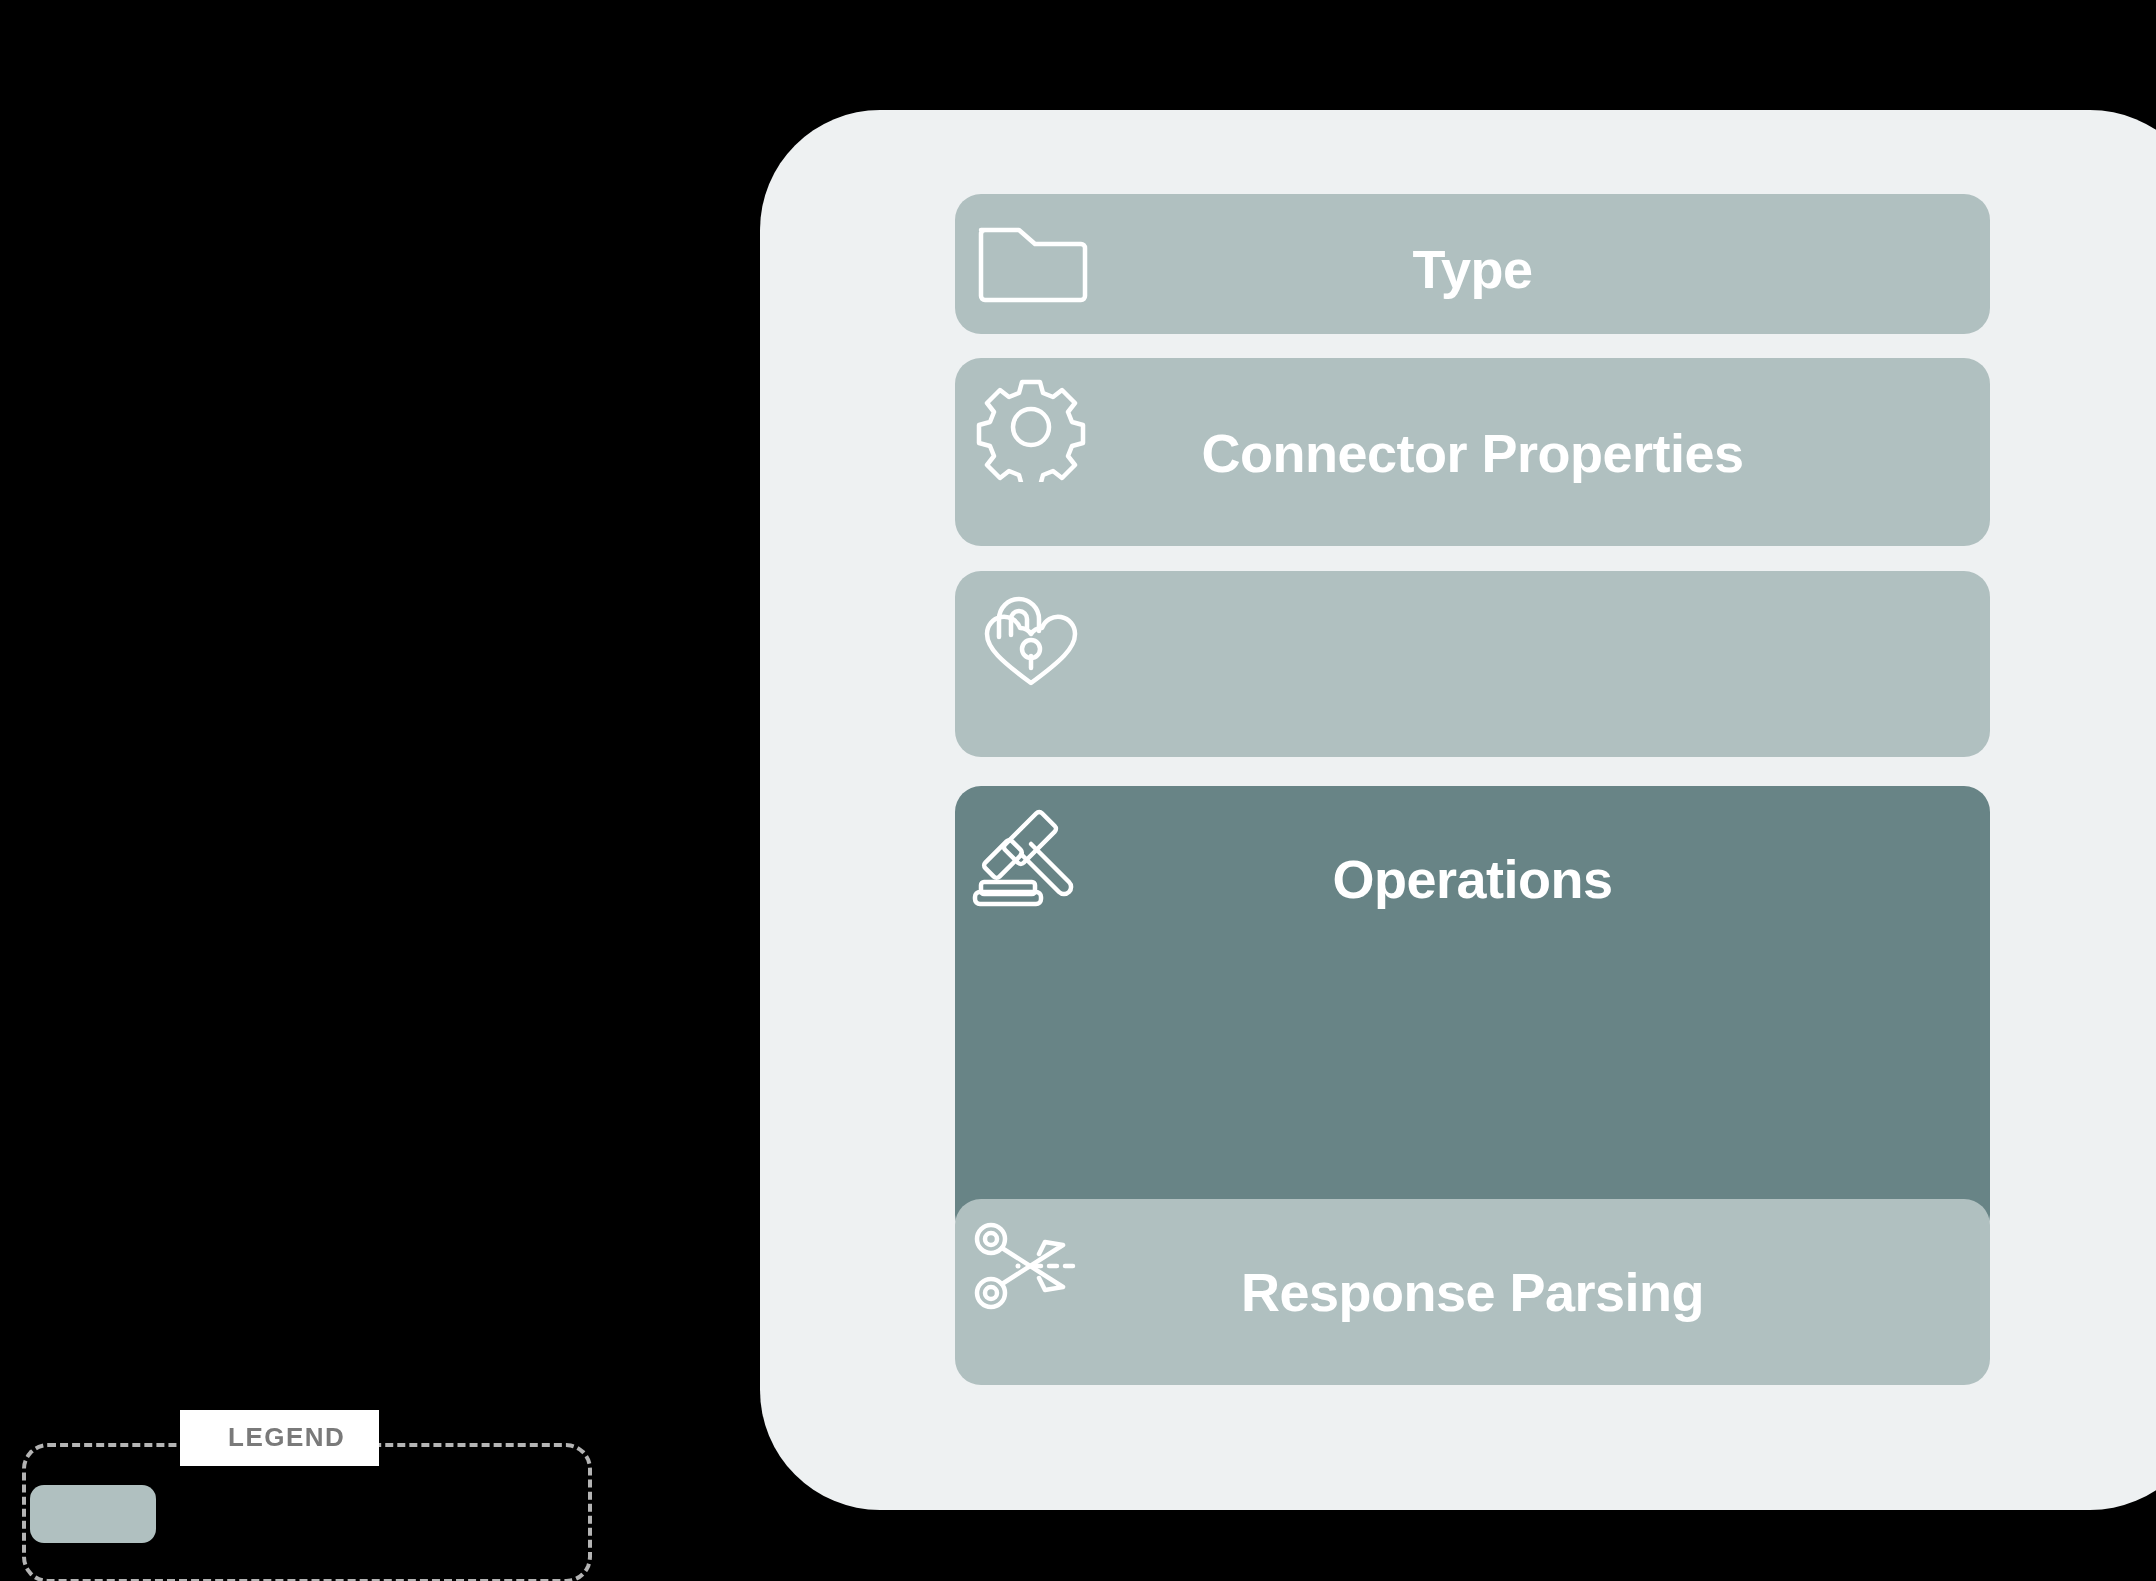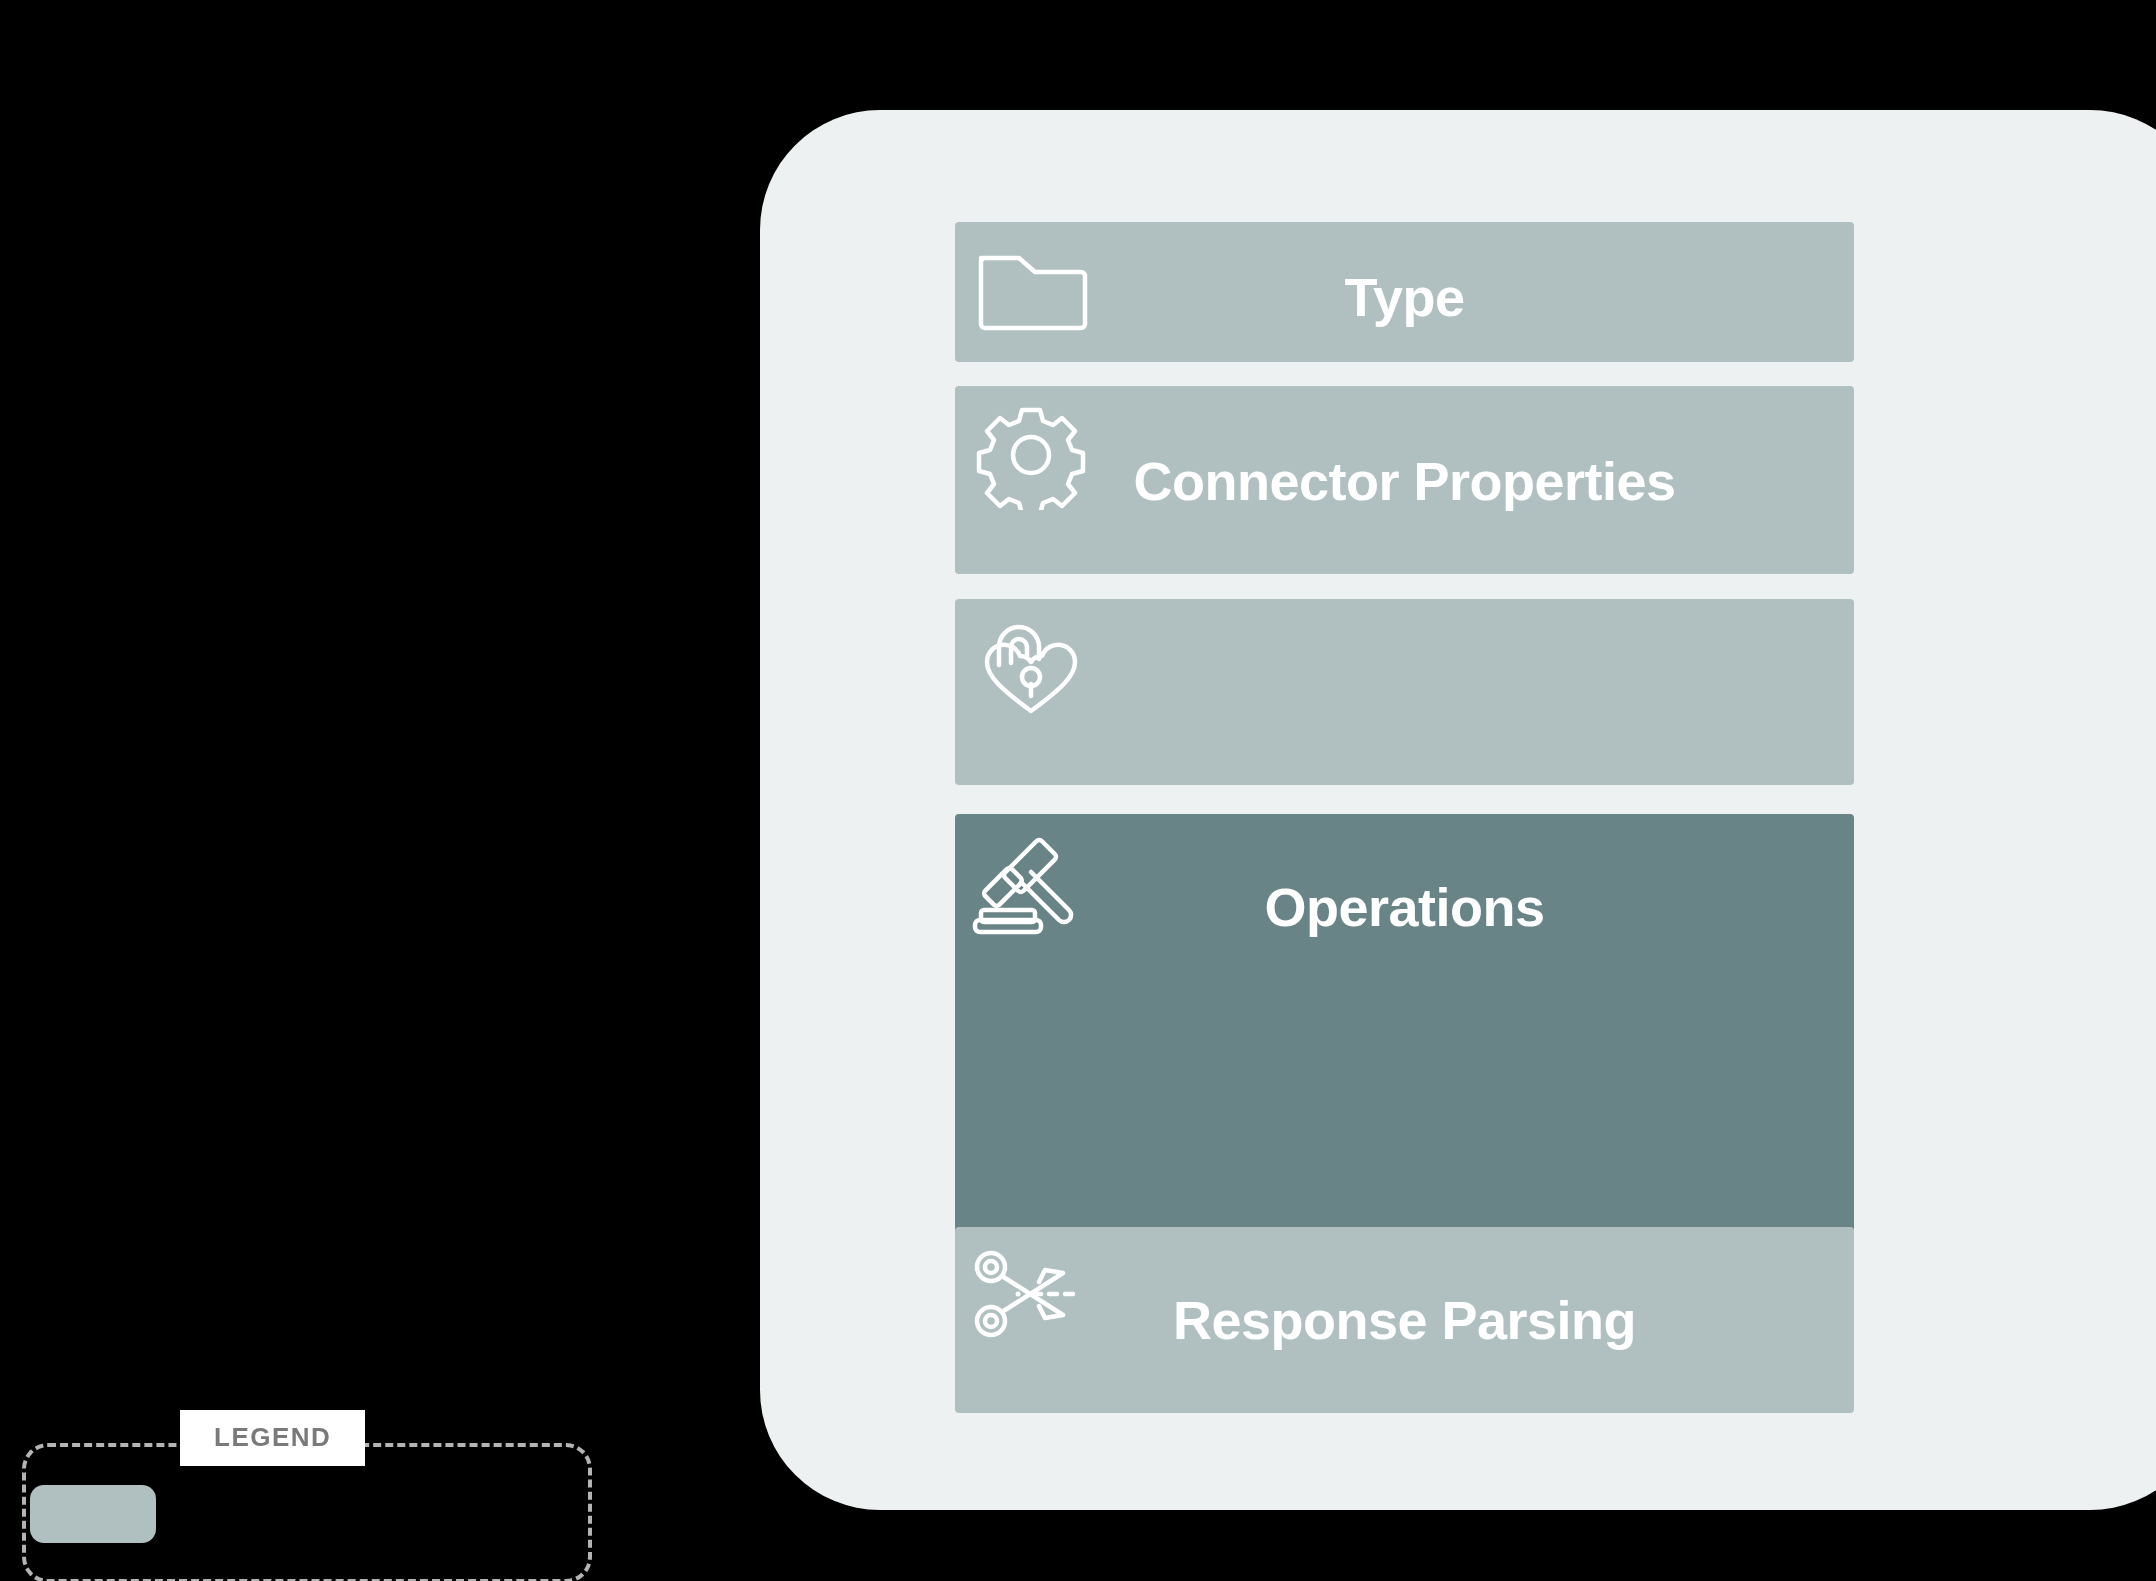--- a/index.html
+++ b/index.html
@@ -24,25 +24,24 @@
     height: 1400px;
     background: #eef1f2;
     border-radius: 120px;
     box-sizing: border-box;
   }
 
   
   .section-row {
     position: absolute;
     left: 195px;
-    width: 899px;
+    width: 1035px;
     background: #b0c0c0;
-    border-radius: 4px;
-    box-sizing: border-box;
-    margin-top: 28px;
+    border-radius: 26px;
+    box-sizing: border-box;
   }
   .section-row.is-dark {
     background: #688486;
   }
 
   .row-icon {
     position: absolute;
     left: 16px;
     top: 14px;
     width: 120px;
@@ -123,21 +122,21 @@
   }
   #legend-title {
     position: absolute;
     left: 180px;
     top: 1410px;
     background: #ffffff;
     color: #7a7a7a;
     font-size: 26px;
     font-weight: bold;
     letter-spacing: 1.5px;
-    padding: 14px 34px 16px 34px;
+    padding: 14px 34px 16px 48px;
     line-height: 1;
     font-family: "Liberation Sans", sans-serif;
   }
   #legend-swatch {
     position: absolute;
     left: 30px;
     top: 1485px;
     width: 126px;
     height: 58px;
     background: #b0c0c0;

